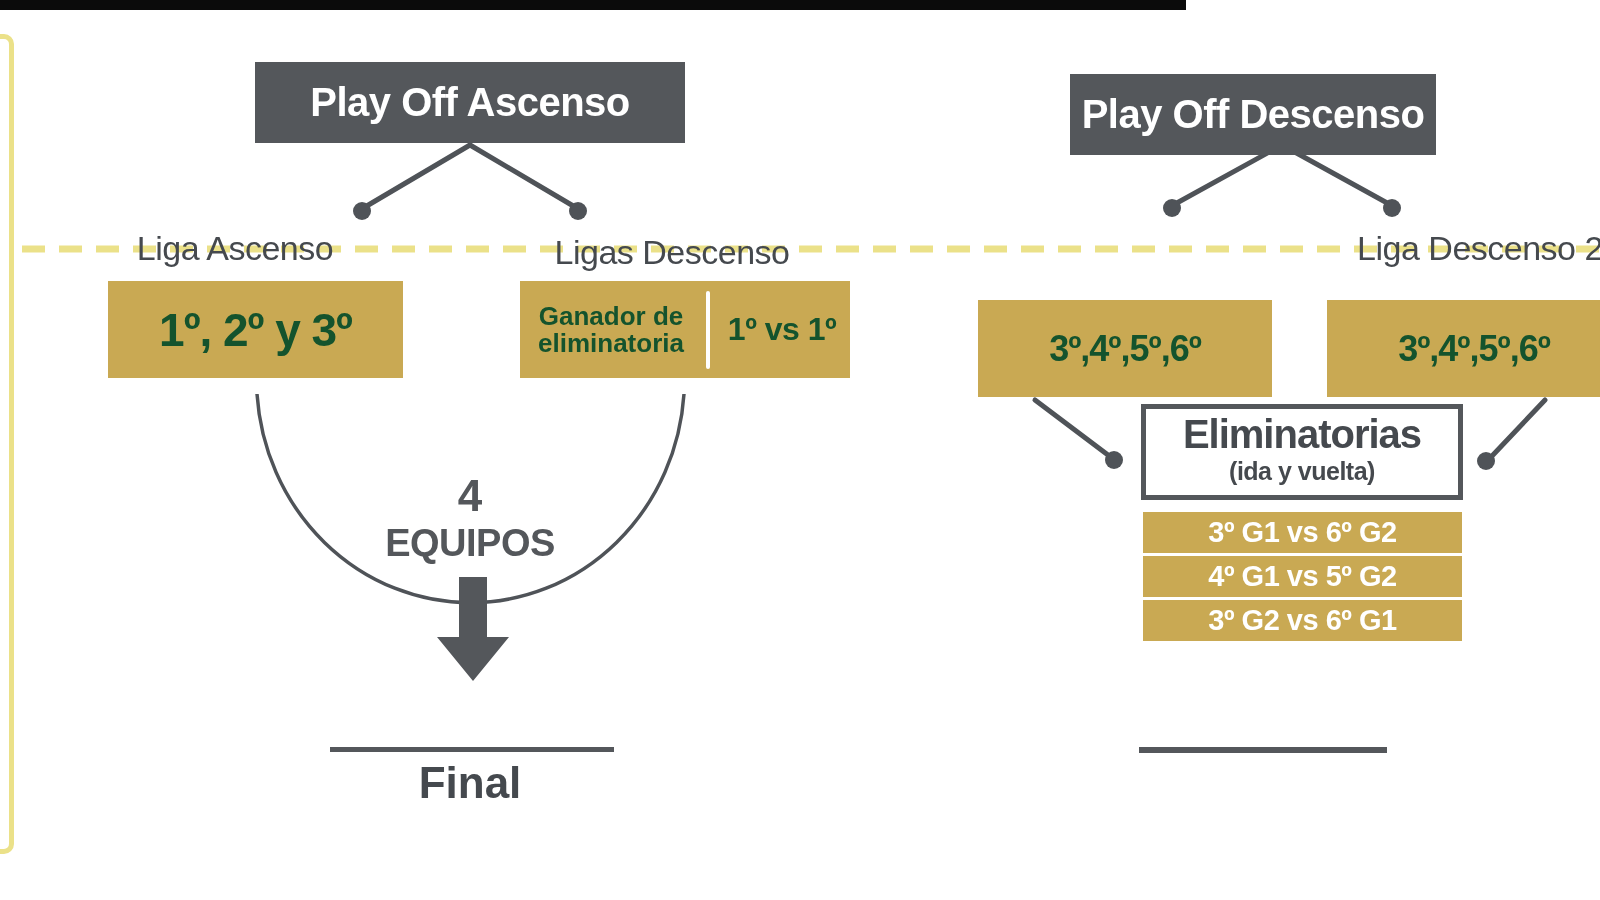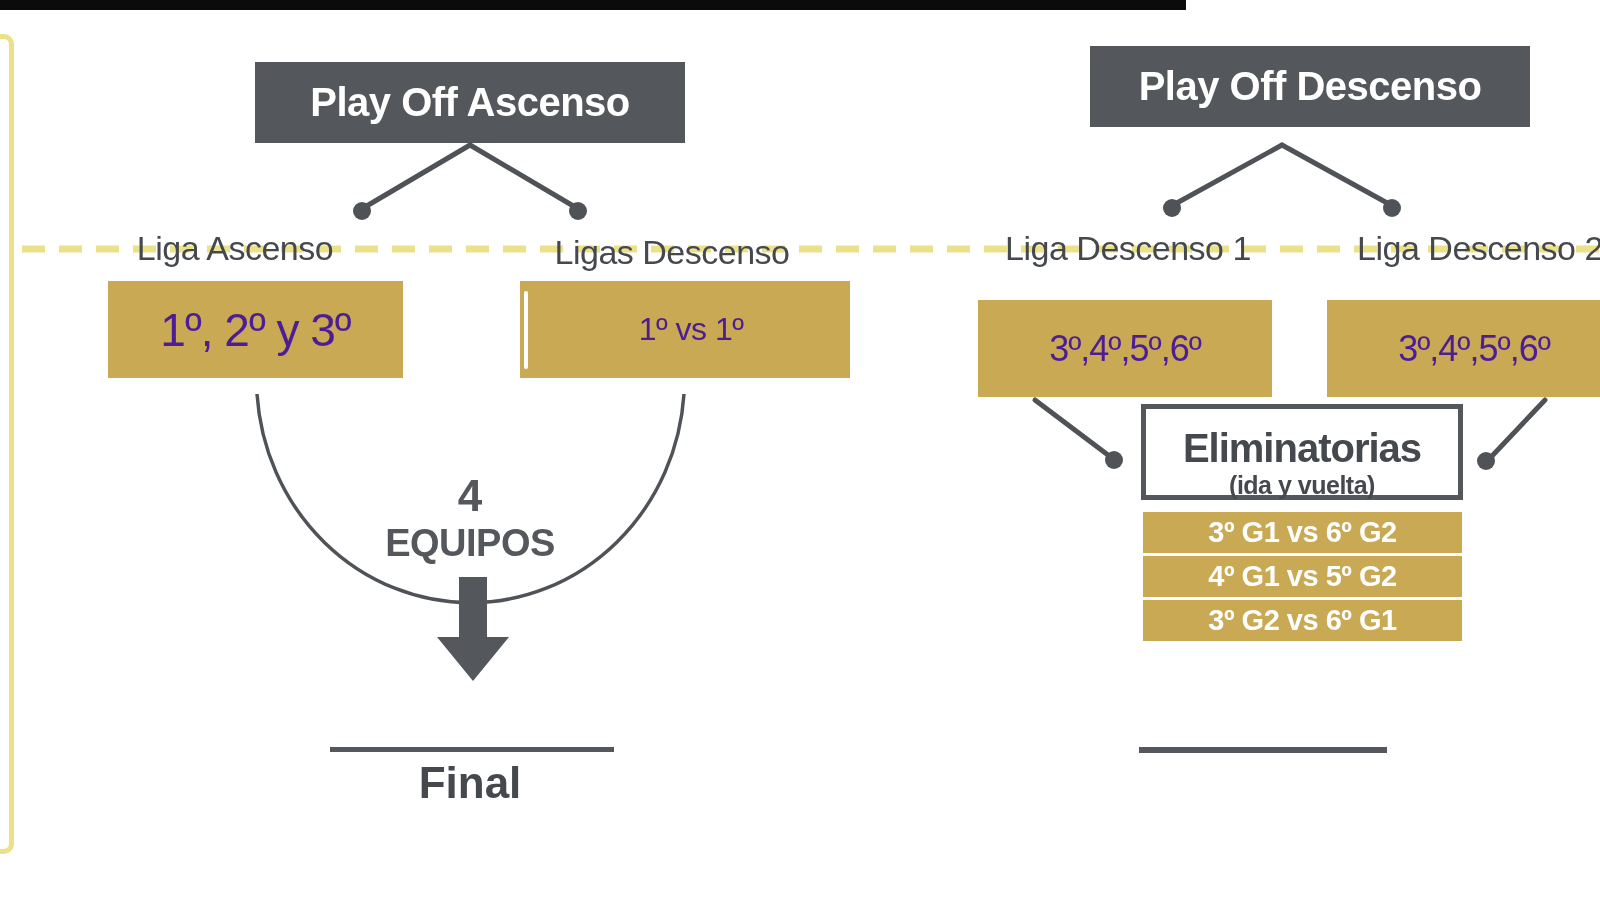--- a/index.html
+++ b/index.html
@@ -27,21 +27,21 @@
   .title-box{
     background:var(--dark);color:#fff;font-weight:bold;font-size:40px;
     display:flex;align-items:center;justify-content:center;
     letter-spacing:-0.5px;z-index:2;
   }
   .branch-label{
     font-size:34px;color:var(--text);text-align:center;z-index:2;
     letter-spacing:-0.5px;white-space:nowrap;
   }
   .gold-box{
-    background:var(--gold);color:#4c1d95;font-weight:normal;
+    background:var(--gold);color:#14532d;font-weight:bold;
     display:flex;align-items:center;justify-content:center;z-index:2;
   }
   .gb-ascenso{font-size:46px;letter-spacing:-1px;}
   .gb-group{font-size:36px;letter-spacing:-1px;}
   .gb-split{font-size:26px;}
   .gb-split .left-cell{
     width:182px;text-align:center;line-height:1.02;font-size:26px;
   }
   .gb-split .divider{
     width:4px;height:78px;background:#fff;border-radius:3px;margin:0 4px;
@@ -57,21 +57,21 @@
   .semifinal{
     font-size:42px;font-weight:300;color:var(--gold);text-align:center;z-index:2;
     letter-spacing:0.5px;
   }
   .hline{background:var(--dark);z-index:2;}
   .final{
     font-size:44px;font-weight:bold;color:var(--text);text-align:center;z-index:2;
   }
   .elim-box{
     background:#fff;border:5px solid var(--dark);text-align:center;z-index:2;
-    padding-top:16px;
+    padding-top:2px;
   }
   .elim-title{font-size:40px;font-weight:bold;color:var(--text);line-height:46px;letter-spacing:-1px;}
   .elim-sub{font-size:25px;font-weight:bold;color:var(--text);line-height:28px;letter-spacing:-0.5px;}
   .match-rows{z-index:2;}
   .match-row{
     height:41px;margin-bottom:3px;background:var(--gold);color:#fff;
     font-size:29px;font-weight:bold;line-height:41px;text-align:center;
     letter-spacing:-0.5px;
   }
 </style>
@@ -113,35 +113,35 @@
     <circle cx="1486" cy="461" r="9" fill="#4f5358"></circle>
   </svg>
 
   <div class="abs branch-label" style="left:85px;top:229px;width:300px;">Liga Ascenso</div>
 
   <div class="abs title-box" style="left:255px;top:62px;width:430px;height:81px;">Play Off Ascenso</div>
   <div class="abs gold-box gb-ascenso" style="left:108px;top:281px;width:295px;height:97px;">1º, 2º y 3º</div>
 
   <div class="abs branch-label" style="left:522px;top:233px;width:300px;">Ligas Descenso</div>
   <div class="abs gold-box gb-split" style="left:520px;top:281px;width:330px;height:97px;">
+    <div class="left-cell">Ganador de eliminatoria</div>
     <div class="divider"></div>
     <div class="right-cell">1º vs 1º</div>
   </div>
 
   <div class="abs equipos" style="left:370px;top:472px;width:200px;">
     <div class="num">4</div>
     <div class="word">EQUIPOS</div>
   </div>
 
   <div class="abs hline" style="left:330px;top:747px;width:284px;height:5px;"></div>
   <div class="abs final" style="left:320px;top:758px;width:300px;">Final</div>
 
-  <div class="abs title-box" style="left:1070px;top:46px;width:440px;height:81px;margin-left:20px;">Play Off Descenso</div>
+  <div class="abs title-box" style="left:1070px;top:74px;width:366px;height:81px;">Play Off Descenso</div>
 
-  <div class="abs branch-label" style="left:978px;top:229px;width:300px;">Liga Descenso 1</div>
   <div class="abs gold-box gb-group" style="left:978px;top:300px;width:294px;height:97px;">3º,4º,5º,6º</div>
 
   <div class="abs branch-label" style="left:1330px;top:229px;width:300px;">Liga Descenso 2</div>
   <div class="abs gold-box gb-group" style="left:1327px;top:300px;width:294px;height:97px;">3º,4º,5º,6º</div>
 
   <div class="abs elim-box" style="left:1141px;top:404px;width:322px;height:96px;">
     <div class="elim-title">Eliminatorias</div>
     <div class="elim-sub">(ida y vuelta)</div>
   </div>
 

